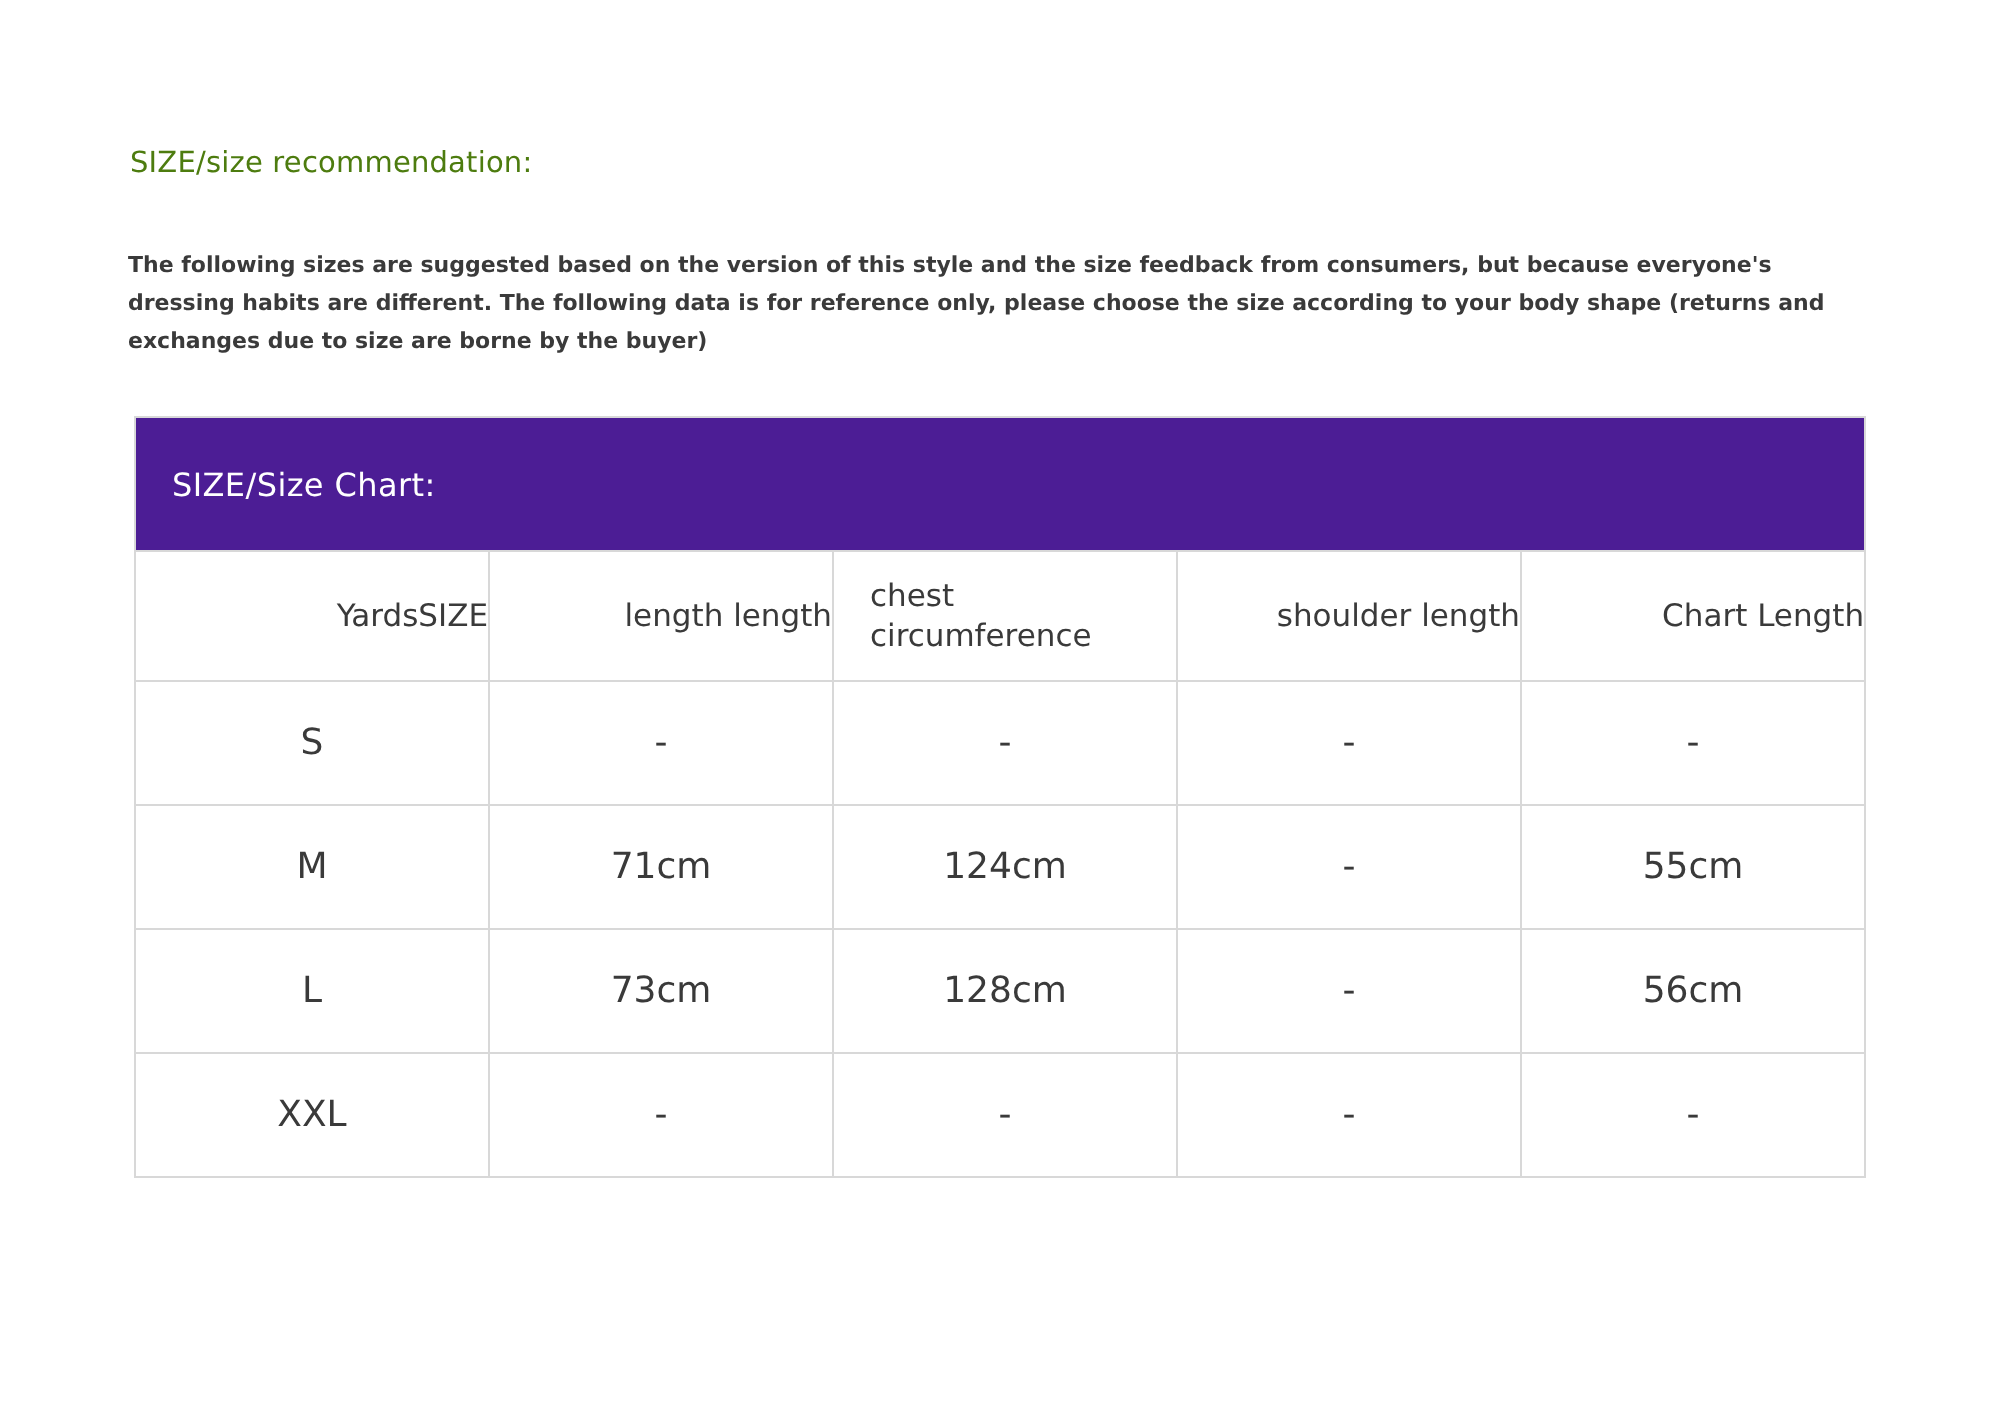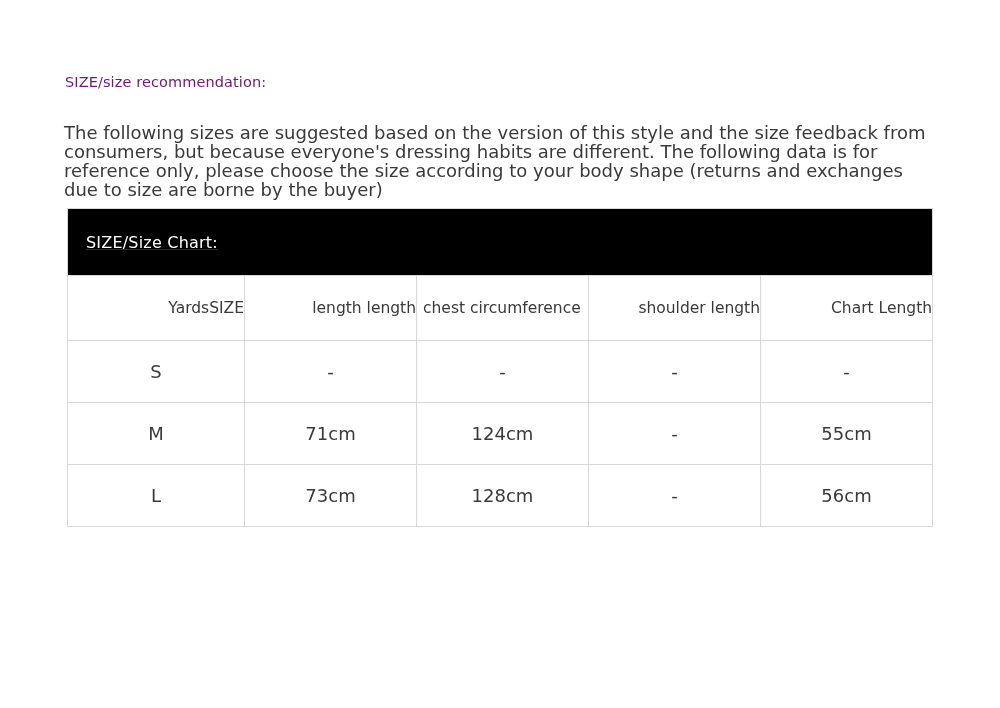--- a/index.html
+++ b/index.html
@@ -20,31 +20,32 @@
     left: 0;
     top: 0;
     width: 1000px;
     height: 708px;
   }
   .heading {
     position: absolute;
     left: 65px;
     top: 74px;
     font-size: 14.5px;
-    color: #701a75;
+    color: #4d7c0f;
     letter-spacing: 0.1px;
   }
   .intro {
     position: absolute;
     left: 64px;
     top: 123px;
     width: 872px;
-    font-size: 18px;
+    font-size: 11px;
     line-height: 19px;
     color: #3a3a3a;
+    font-weight: bold;
   }
   .intro p {
     margin: 0;
   }
   .table-wrap {
     position: absolute;
     left: 67px;
     top: 208px;
     width: 865px;
   }
@@ -52,41 +53,40 @@
     border-collapse: collapse;
     width: 865px;
     table-layout: fixed;
   }
   table.size-chart td, table.size-chart th {
     border: 1px solid #d8d8d8;
     padding: 0;
     vertical-align: middle;
   }
   .banner-row td {
-    background: #000000;
+    background: #4c1d95;
     border: 1px solid #5b95b9;
     height: 66px;
-    text-decoration: underline;
   }
   .banner-text {
     color: #ffffff;
     font-size: 16px;
     padding-left: 18px;
     letter-spacing: 0.2px;
   }
   .header-row td {
     height: 64px;
     text-align: right;
     font-size: 15.5px;
     color: #3a3a3a;
     background: #ffffff;
   }
   .header-row td.chest {
     text-align: left;
-    padding-left: 6px;
+    padding-left: 18px;
     line-height: 20px;
   }
   .data-row td {
     height: 61px;
     text-align: center;
     font-size: 18px;
     color: #3a3a3a;
     background: #ffffff;
   }
   .data-row td.label {
@@ -146,17 +146,24 @@
           <td>-</td>
           <td>55cm</td>
         </tr>
         <tr class="data-row">
           <td class="label">L</td>
           <td>73cm</td>
           <td>128cm</td>
           <td>-</td>
           <td>56cm</td>
         </tr>
+        <tr class="data-row">
+          <td class="label">XXL</td>
+          <td>-</td>
+          <td>-</td>
+          <td>-</td>
+          <td>-</td>
+        </tr>
       </tbody>
     </table>
   </div>
 
 </div>
 
 </body></html>

